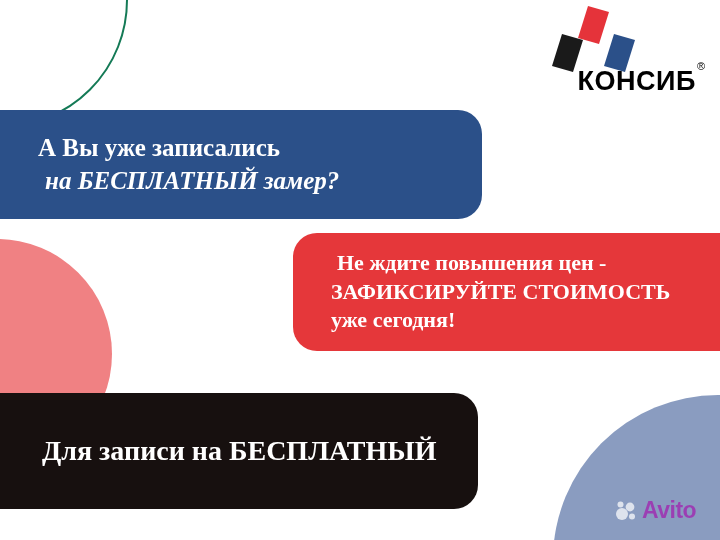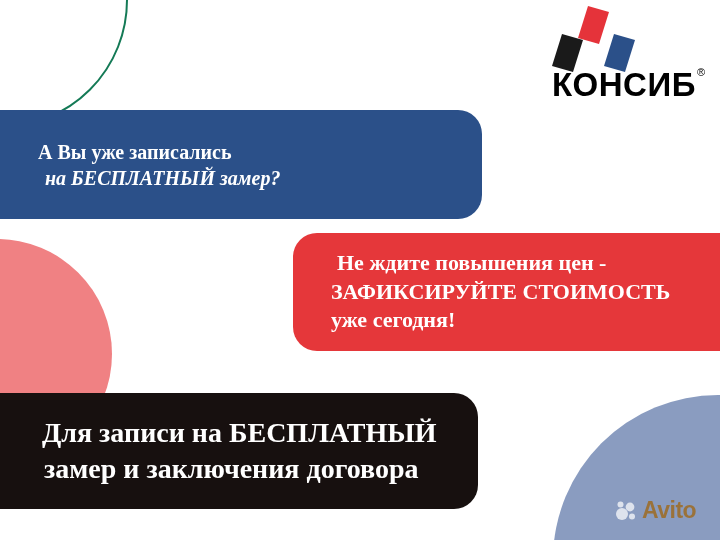--- a/index.html
+++ b/index.html
@@ -64,21 +64,21 @@
     position: absolute;
     left: 0;
     top: 62px;
     width: 180px;
     text-align: right;
     white-space: nowrap;
   }
   #logo-word {
     font-family: "Liberation Sans", "DejaVu Sans", sans-serif;
     font-weight: bold;
-    font-size: 33px;
+    font-size: 27px;
     letter-spacing: 0.5px;
     color: #000000;
     line-height: 1;
   }
   #logo-reg {
     font-family: "Liberation Sans", "DejaVu Sans", sans-serif;
     font-size: 11px;
     color: #000000;
     vertical-align: super;
     position: relative;
@@ -103,21 +103,21 @@
 
   #banner-blue {
     left: -24px;
     top: 110px;
     width: 506px;
     height: 109px;
     background: #2b5089;
     border-radius: 0 24px 24px 0;
     padding: 0 0 0 62px;
   }
-  #banner-blue .line { font-size: 20px; }
+  #banner-blue .line { font-size: 25px; }
   #banner-blue .line.l2 { padding-left: 7px; font-style: italic; }
 
   #banner-red {
     left: 293px;
     top: 233px;
     width: 451px;
     height: 118px;
     background: #e5373a;
     border-radius: 24px 0 0 24px;
     padding: 0 0 0 38px;
@@ -146,21 +146,21 @@
     display: flex;
     align-items: center;
     gap: 4px;
     opacity: 0.72;
   }
   #avito-dots { display: block; }
   #avito-text {
     font-family: "Liberation Sans", "DejaVu Sans", sans-serif;
     font-size: 23px;
     font-weight: bold;
-    color: #a16207;
+    color: #a21caf;
     line-height: 1;
     letter-spacing: -0.5px;
     text-align: center;
   }
 </style>
 </head>
 <body>
 
 <div id="poster">
 
@@ -185,21 +185,20 @@
   </div>
 
   <div class="banner" id="banner-red">
     <div class="line l1">Не ждите повышения цен -</div>
     <div class="line l2">ЗАФИКСИРУЙТЕ СТОИМОСТЬ</div>
     <div class="line l3">уже сегодня!</div>
   </div>
 
   <div class="banner" id="banner-black">
     <div class="line l1">Для записи на БЕСПЛАТНЫЙ</div>
-    <div class="line l2">замер и заключения договора</div>
   </div>
 
   <div id="avito-watermark">
     <svg id="avito-dots" width="22" height="20" viewBox="0 0 22 20">
       <circle cx="6" cy="13" r="6" fill="#ffffff"></circle>
       <circle cx="14" cy="6" r="4.4" fill="#ffffff"></circle>
       <circle cx="4.5" cy="3.6" r="3" fill="#ffffff"></circle>
       <circle cx="16" cy="15.5" r="3" fill="#ffffff"></circle>
     </svg>
     <span id="avito-text">Avito</span>

